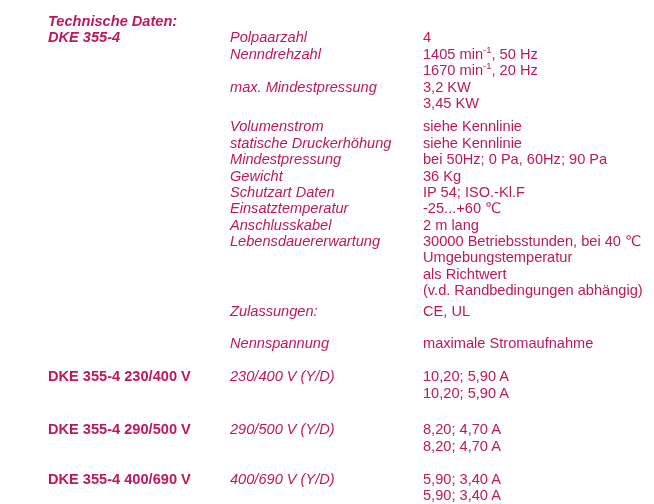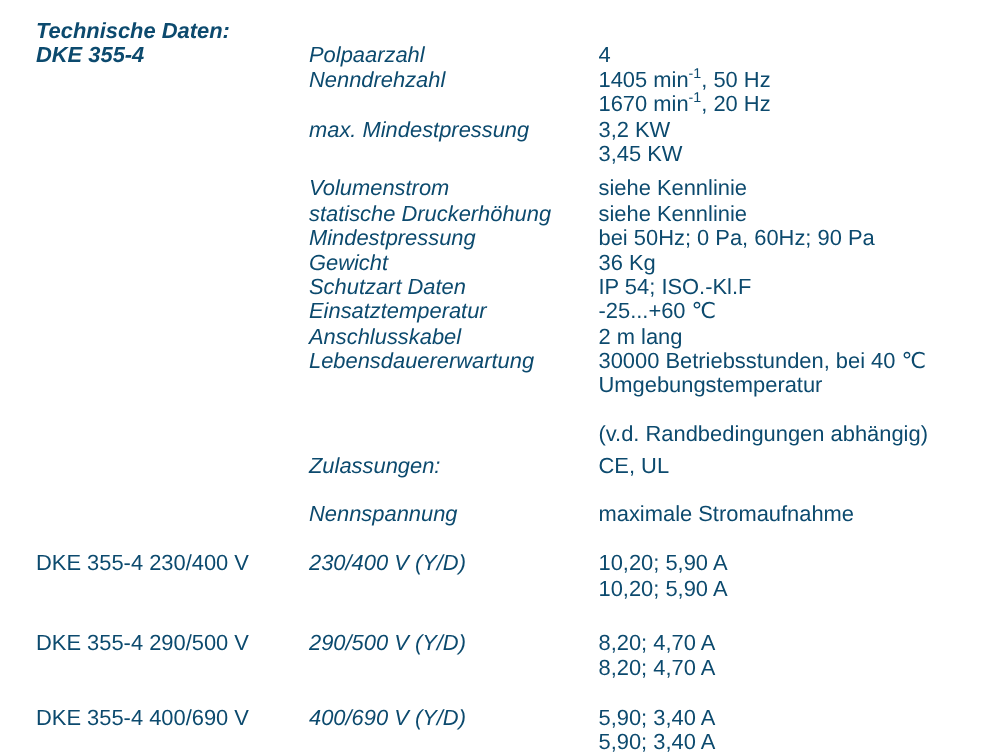--- a/index.html
+++ b/index.html
@@ -1,28 +1,28 @@
 <!DOCTYPE html>
 <html><head>
 <meta charset="utf-8">
 <style>
   html,body{margin:0;padding:0;background:#ffffff;}
   .page{
     position:relative;
     width:654px;height:504px;
     background:#ffffff;
-    color:#0c4a6e;
+    color:#be185d;
     font-family:"Liberation Sans","DejaVu Sans",sans-serif;
     font-size:14.6px;
     box-sizing:border-box;
-    padding:13px 0 0 24px;
+    padding:13px 0 0 48px;
     overflow:hidden;
   }
   .ln{display:flex;height:16.4px;line-height:16.4px;white-space:nowrap;}
-  .c1{flex:0 0 182px;}
+  .c1{flex:0 0 182px;font-weight:bold;}
   .c2{flex:0 0 193px;font-style:italic;}
   .c3{flex:1 1 auto;}
   .bi{font-weight:bold;font-style:italic;}
   sup{font-size:9.5px;line-height:0;vertical-align:super;}
   .blank{height:16.4px;}
   .sp7{height:7px;}
   .sp4{height:4px;}
 </style>
 </head>
 <body>
@@ -104,20 +104,21 @@
     <span class="c3">30000 Betriebsstunden, bei 40 ℃</span>
   </div>
   <div class="ln">
     <span class="c1"></span>
       <span class="c2"></span>
     <span class="c3">Umgebungstemperatur</span>
   </div>
   <div class="ln">
     <span class="c1"></span>
       <span class="c2"></span>
+    <span class="c3">als Richtwert</span>
   </div>
   <div class="ln">
     <span class="c1"></span>
       <span class="c2"></span>
     <span class="c3">(v.d. Randbedingungen abhängig)</span>
   </div>
 
   <div class="sp4"></div>
 
   <div class="ln">

